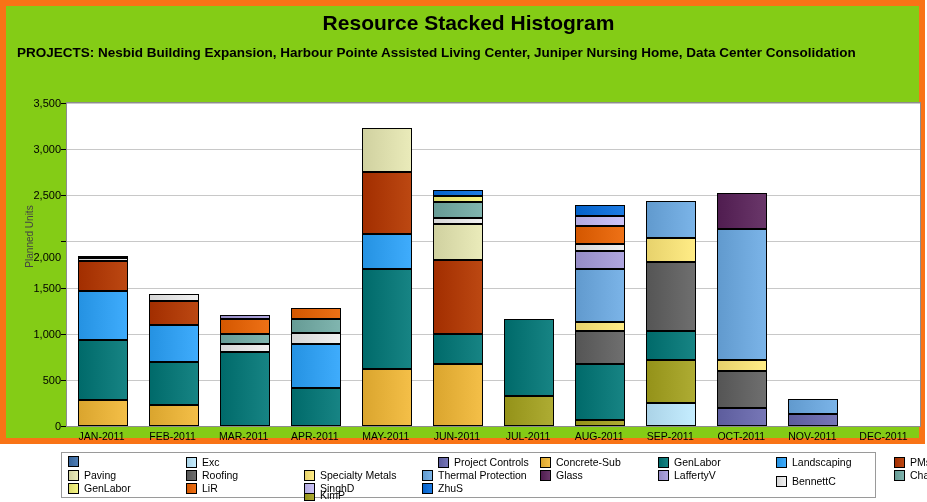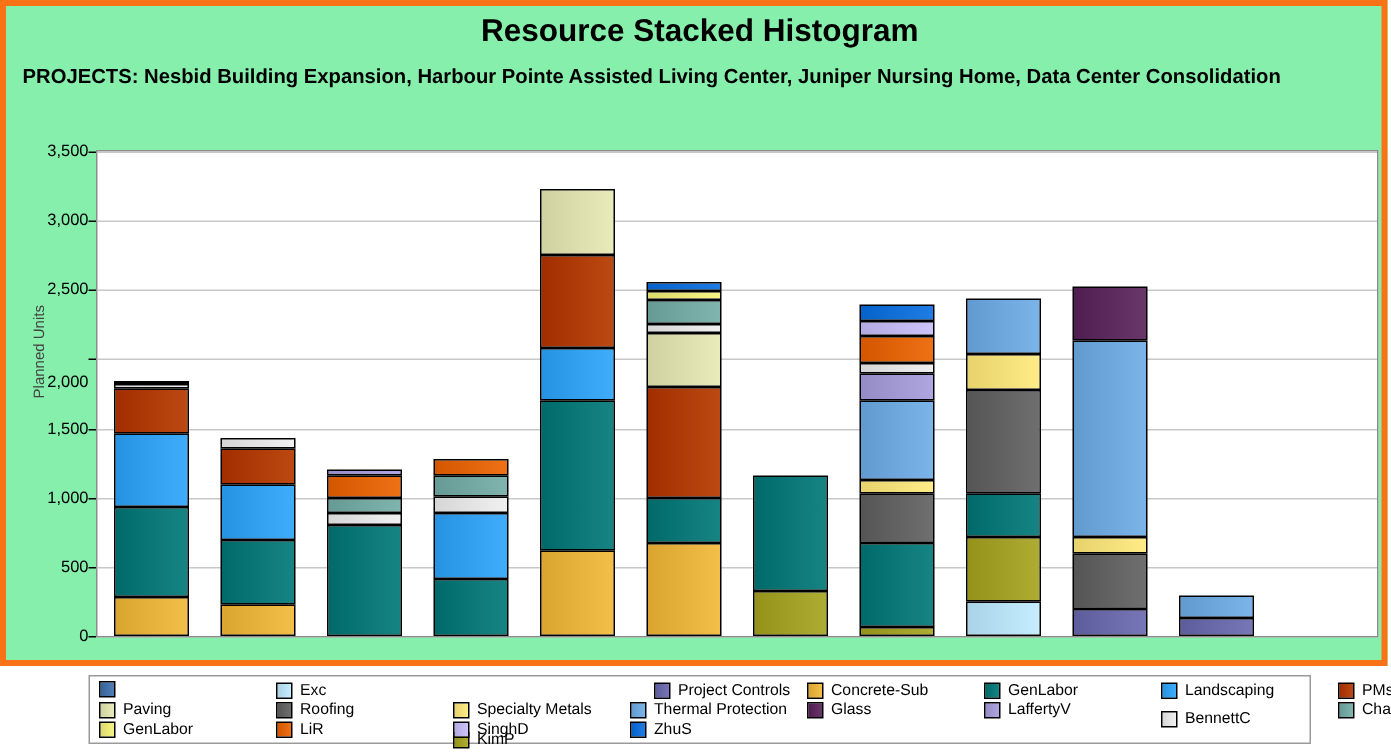--- a/index.html
+++ b/index.html
@@ -4,22 +4,22 @@
 <style>
   html,body{margin:0;padding:0;}
   body{
     width:927px;height:502px;overflow:hidden;
     font-family:"Liberation Sans", sans-serif;
     background:#ffffff;
     -webkit-font-smoothing:antialiased;
   }
   #frame{
     position:absolute;left:0;top:0;width:925px;height:444px;
-    border:4px solid #f97316;
-    background:#86efac;
+    border:6px solid #f97316;
+    background:#84cc16;
     box-sizing:border-box;
   }
   
   #chart-title{
     position:absolute;left:0;top:5px;width:925px;
     text-align:center;
     font-size:21px;font-weight:bold;color:#000;
     letter-spacing:0px;
   }
   #projects-line{
@@ -213,20 +213,34 @@
           <div class="seg" title="Glass: 380" style="top: auto; height: 35.0686px; bottom: 197.491px; background: linear-gradient(to right, rgb(80, 29, 80), rgb(106, 55, 106));"></div>
         </div>
         <div class="bar-col" style="left: 721.375px; width: 50px; height: 323px;">
           <div class="seg" title="Project Controls: 130" style="top: auto; height: 11.9971px; bottom: 0px; background: linear-gradient(to right, rgb(93, 93, 157), rgb(119, 119, 183));"></div>
           <div class="seg" title="Thermal Protection: 160" style="top: auto; height: 14.7657px; bottom: 11.9971px; background: linear-gradient(to right, rgb(97, 154, 206), rgb(123, 180, 232));"></div>
         </div>
         <div class="bar-col" style="left: 792.458px; width: 50px; height: 323px;"></div>
       </div>
   </div>
 
+  <div id="xlabels">
+      <div class="xlabel" style="left: 0px; width: 71.0833px;">JAN-2011</div>
+      <div class="xlabel" style="left: 71.0833px; width: 71.0833px;">FEB-2011</div>
+      <div class="xlabel" style="left: 142.167px; width: 71.0833px;">MAR-2011</div>
+      <div class="xlabel" style="left: 213.25px; width: 71.0833px;">APR-2011</div>
+      <div class="xlabel" style="left: 284.333px; width: 71.0833px;">MAY-2011</div>
+      <div class="xlabel" style="left: 355.417px; width: 71.0833px;">JUN-2011</div>
+      <div class="xlabel" style="left: 426.5px; width: 71.0833px;">JUL-2011</div>
+      <div class="xlabel" style="left: 497.583px; width: 71.0833px;">AUG-2011</div>
+      <div class="xlabel" style="left: 568.667px; width: 71.0833px;">SEP-2011</div>
+      <div class="xlabel" style="left: 639.75px; width: 71.0833px;">OCT-2011</div>
+      <div class="xlabel" style="left: 710.833px; width: 71.0833px;">NOV-2011</div>
+      <div class="xlabel" style="left: 781.917px; width: 71.0833px;">DEC-2011</div>
+    </div>
 
   <div id="legend">
       <div class="legend-item" style="left: 6px; top: 3px;">
         <span class="swatch" style="background: linear-gradient(to right, rgb(54, 100, 154), rgb(80, 126, 180));"></span>
         <span class="legend-label"></span>
       </div>
       <div class="legend-item" style="left: 124px; top: 3px;">
         <span class="swatch" style="background: linear-gradient(to right, rgb(171, 211, 231), rgb(197, 237, 255));"></span>
         <span class="legend-label">Exc</span>
       </div>

